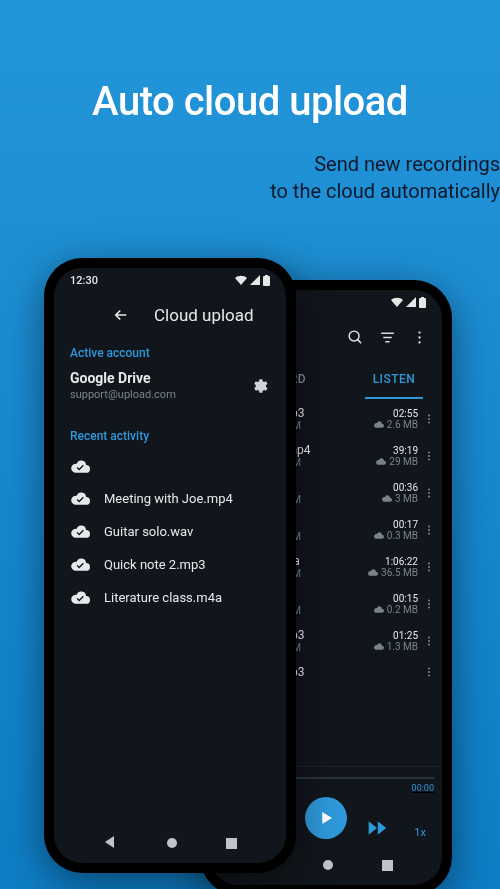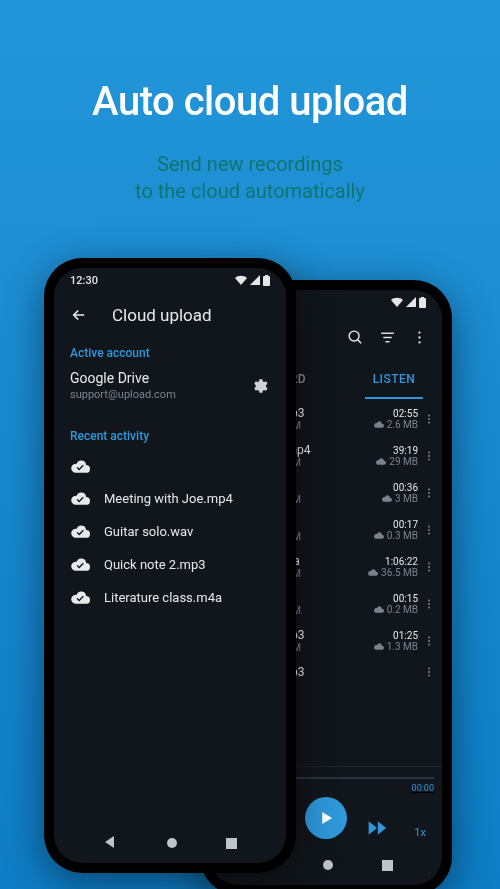--- a/index.html
+++ b/index.html
@@ -1,35 +1,35 @@
 <!DOCTYPE html>
 <html><head>
 <meta charset="utf-8">
 <style>
   * { margin: 0; padding: 0; box-sizing: border-box; font-family: Roboto, -apple-system, sans-serif; }
   body { width: 500px; height: 889px; background: linear-gradient(180deg, #2395d9 0%, #0e7dc5 100%); overflow: hidden; position: relative; }
   .hero-title { color: #fff; font-size: 40px; font-weight: 500; text-align: center; padding-top: 78px; letter-spacing: -0.5px; }
-  .hero-sub { color: #0f766e; font-size: 20px; text-align: center; margin-top: 26px; line-height: 1.35; font-weight: 400; }
+  .hero-sub { color: #0f172a; font-size: 20px; text-align: right; margin-top: 26px; line-height: 1.35; font-weight: 400; }
 
   .phone { position: absolute; width: 252px; height: 615px; border-radius: 38px; background: #000; box-shadow: 0 10px 40px rgba(0,0,0,.45); overflow: hidden; }
   .phone-back { left: 200px; top: 280px; }
   .phone-front { left: 44px; top: 258px; }
   .phone-inner { position: absolute; inset: 10px; background: #11161c; border-radius: 28px; overflow: hidden; display: flex; flex-direction: column; }
 
   .status-bar { height: 24px; display: flex; align-items: center; justify-content: space-between; padding: 0 16px; color: #e6e6e6; font-size: 11px; font-weight: 500; }
   .status-icons { display: flex; gap: 3px; align-items: center; }
   .sicon svg { display:block; }
 
-  .header { display: flex; align-items: center; height: 46px; padding: 0 10px; color: #e8e8e8; gap: 18px; }
+  .header { display: flex; align-items: center; height: 46px; padding: 0 10px; color: #e8e8e8; gap: 18px; margin-left: 42px; }
   .header .title { font-size: 17px; font-weight: 400; }
   .back-btn, .icon-btn { background: none; border: none; color: #e8e8e8; width: 30px; height: 30px; display:flex; align-items:center; justify-content:center; cursor:pointer; }
 
   .section-label { color: #2e98da; font-size: 12px; font-weight: 500; padding: 8px 16px 4px; }
   .account-row { display:flex; align-items:center; justify-content:space-between; padding: 6px 12px 10px 16px; }
-  .account-name { color: #e8e8e8; font-size: 14px; }
+  .account-name { color: #e8e8e8; font-size: 14px; font-weight: bold; }
   .account-email { color: #7a838c; font-size: 11px; margin-top: 2px; }
 
   .activity-list { padding: 4px 0; }
   .activity-row { display:flex; align-items:center; gap: 14px; padding: 9px 16px; }
   .activity-label { color: #e6e8ea; font-size: 13px; }
   .cloud-icon { width: 20px; display:flex; justify-content:center; }
 
   .nav-btns { height: 40px; display:flex; align-items:center; justify-content:space-evenly; margin-top:auto; }
   .nav-btns .nb { color:#bfc4c9; }
 

